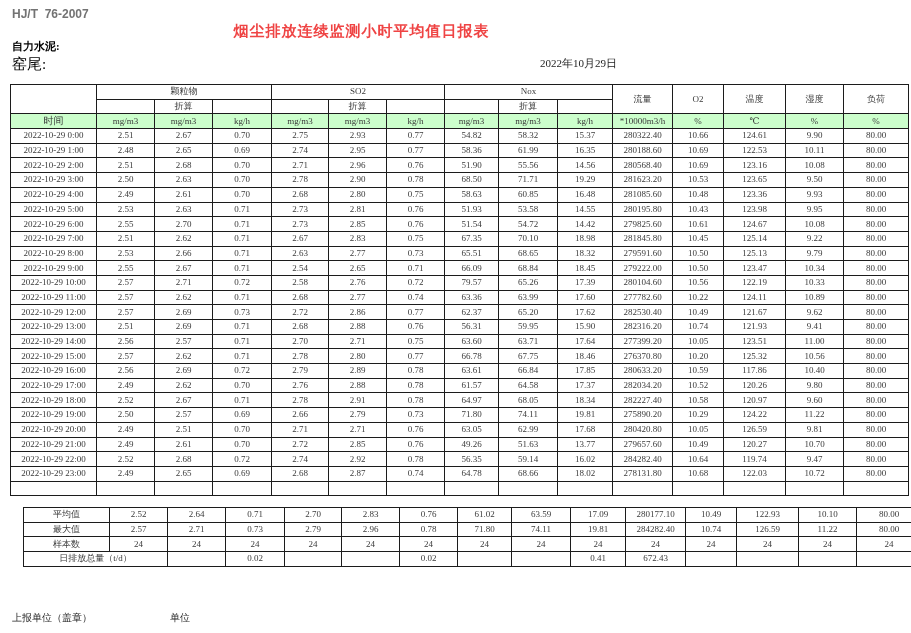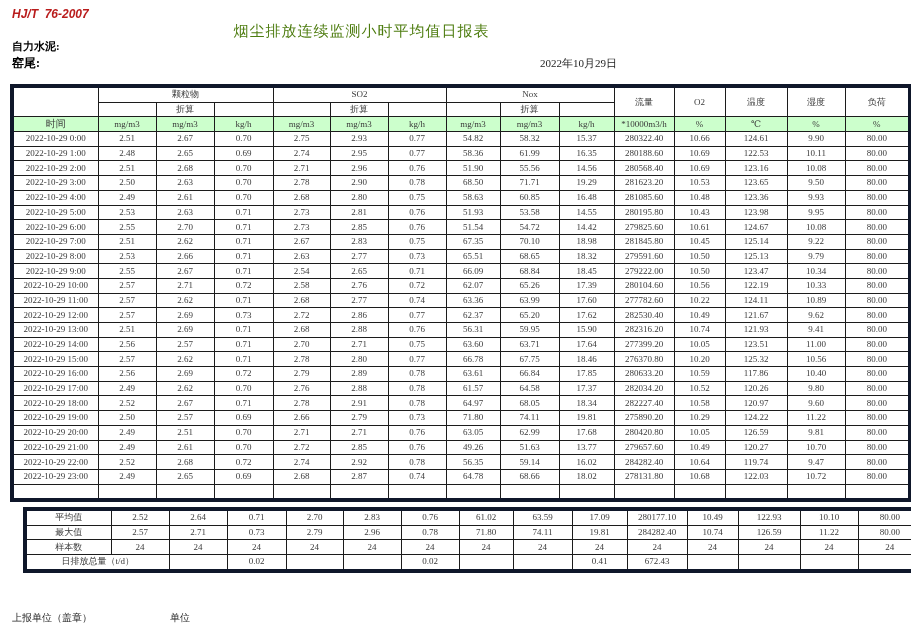--- a/index.html
+++ b/index.html
@@ -1,26 +1,26 @@
 <!DOCTYPE html>
 <html style="--unit-fill: #ccffcc;"><head>
 <meta charset="utf-8">
 <style>
   html,body{margin:0;padding:0;background:#fff;}
   body{font-family:"Liberation Serif","DejaVu Serif",serif;}
   .page{position:relative;width:911px;height:633px;background:#fff;overflow:hidden;color:#2f2f2f;}
-  .std{position:absolute;left:12px;top:7px;font-weight:bold;font-size:12px;color:#b91c1c;white-space:pre;
-       font-family:"Liberation Sans","DejaVu Sans",sans-serif;font-style:italic;}
-  .title{position:absolute;left:0;top:22px;width:723px;text-align:center;font-weight:normal;
-         font-size:15px;color:#4d7c0f;letter-spacing:1px;}
+  .std{position:absolute;left:12px;top:7px;font-weight:bold;font-size:12px;color:#737373;white-space:pre;
+       font-family:"Liberation Sans","DejaVu Sans",sans-serif;}
+  .title{position:absolute;left:0;top:22px;width:723px;text-align:center;font-weight:bold;
+         font-size:15px;color:#ef4444;letter-spacing:1px;}
   .company{position:absolute;left:12px;top:39px;font-weight:bold;font-size:11px;color:#000;}
-  .kiln{position:absolute;left:12px;top:55px;font-weight:bold;font-size:12px;color:#000;}
+  .kiln{position:absolute;left:12px;top:55px;font-weight:normal;font-size:15px;color:#000;}
   .date{position:absolute;left:540px;top:56px;font-size:11px;color:#1f1f1f;}
   table.main{position:absolute;left:10px;width:898px;table-layout:fixed;border-collapse:collapse;
-             border:4px solid #0f172a;}
+             border:1px solid #0f172a;}
   #t1{top:84px;}
   #t2{top:507px;margin-left:13px;}
   table.main td{border:1px solid #1c1c1c;text-align:center;padding:0;font-size:9px;color:#3a3a3a;
                 height:13.7px;line-height:1;overflow:hidden;white-space:nowrap;}
   .rA td,.rB td{height:13px;font-size:10px;color:#1f1f1f;}
   .rC td{height:17px;font-size:9px;background:var(--unit-fill,#ccffcc);color:#2a2a2a;}
   .rC td.cjk{font-size:10px;}
   td.t{white-space:pre;}
   td.lbl{font-size:10px;color:#1f1f1f;}
   td.lbl-left{text-align:left;padding-left:4px;}
@@ -269,21 +269,21 @@
           <td>80.00</td>
         </tr>
         <tr>
           <td class="t">2022-10-29 10:00</td>
           <td>2.57</td>
           <td>2.71</td>
           <td>0.72</td>
           <td>2.58</td>
           <td>2.76</td>
           <td>0.72</td>
-          <td>62.07</td>
+          <td>79.57</td>
           <td>65.26</td>
           <td>17.39</td>
           <td>280104.60</td>
           <td>10.56</td>
           <td>122.19</td>
           <td>10.33</td>
           <td>80.00</td>
         </tr>
         <tr>
           <td class="t">2022-10-29 11:00</td>

